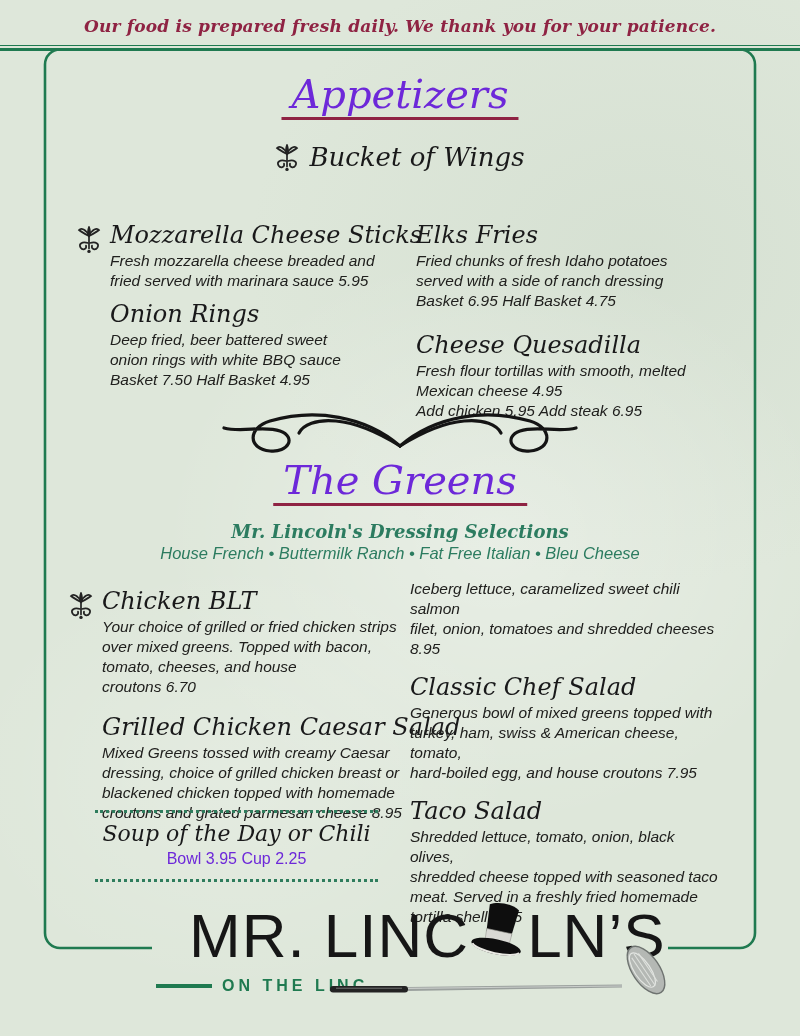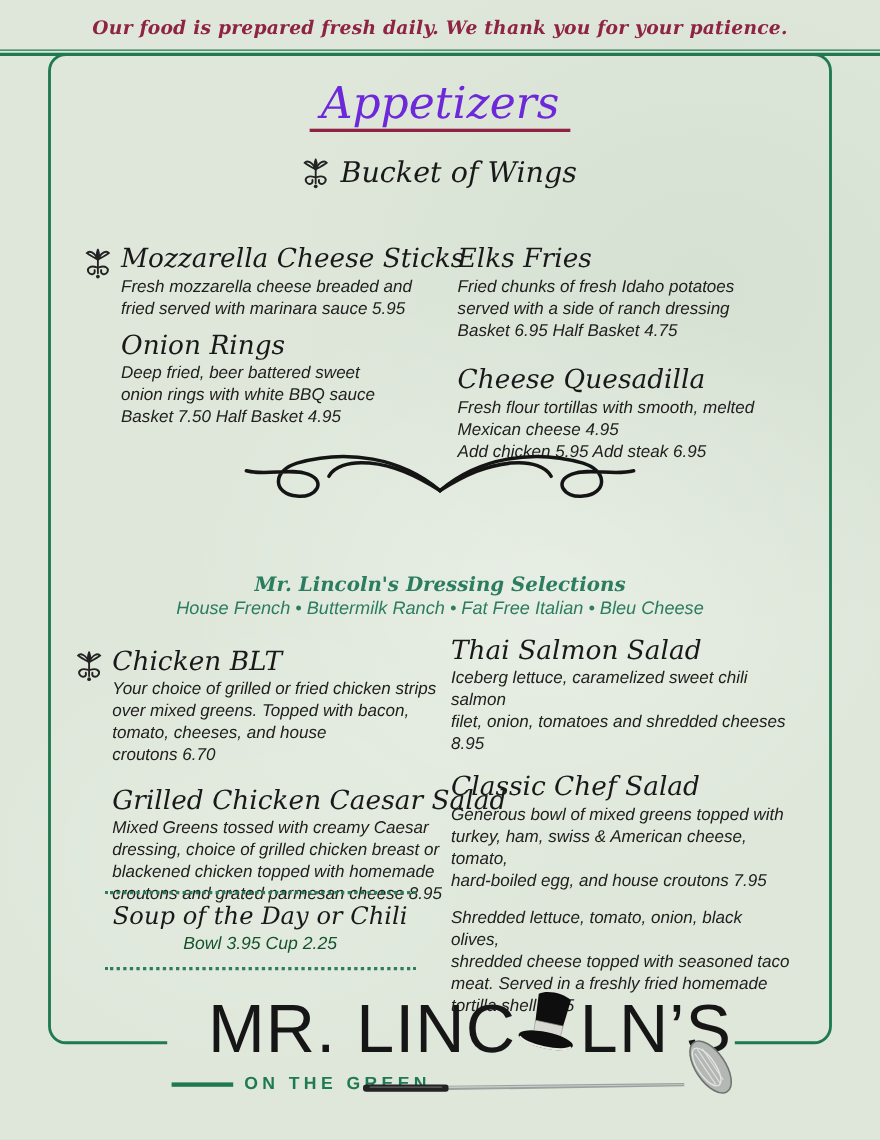--- a/index.html
+++ b/index.html
@@ -47,21 +47,21 @@
     font-size:18px;color:#2c7c60;
   }
   .dress-options{font-style:italic;font-size:16.5px;color:#2c7c60;}
   
   .soup{
     left:95px;top:810px;width:283px;text-align:center;
     border-top:3px dotted #2f7d5d;border-bottom:3px dotted #2f7d5d;
     padding:7px 0 9px 0;
   }
   .soup-name{font-family:"DejaVu Serif",serif;font-style:italic;font-size:22px;line-height:28px;color:#19191a;}
-  .soup-prices{font-style:italic;font-size:16px;line-height:22px;color:#14532d;}
+  .soup-prices{font-size:16px;line-height:22px;color:#6d28d9;}
   
   .logo{left:152px;top:900px;width:560px;height:110px;}
   .logo-text{
     position:absolute;left:0;top:0;display:flex;align-items:flex-end;height:64px;
     font-family:"Liberation Sans",sans-serif;font-size:62px;font-weight:400;
     color:#161616;letter-spacing:1px;white-space:nowrap;margin-left:37px;
   }
   .logo-text span{line-height:.92;}
   .hat-wrap{display:inline-block;transform:translateY(10px);margin:0 0 0 2px;}
   .otg-line{position:absolute;left:4px;top:84px;width:56px;height:4px;background:#1f7a50;}
@@ -149,20 +149,21 @@
     <defs>
       <g id="dvh" fill="none" stroke="#141414" stroke-width="3.2" stroke-linecap="round">
         <path d="M 200 38 C 235 8, 285 0, 330 13 C 353 20, 352 41, 330 43 C 312 45, 303 29, 320 23 C 336 17, 358 25, 376 20"></path>
         <path d="M 200 38 C 224 23, 243 15, 264 13 C 284 11, 297 17, 301 25"></path>
       </g>
     </defs>
     <use href="#dvh"></use>
     <use href="#dvh" transform="translate(400,0) scale(-1,1)"></use>
   </svg>
 
+  <div class="abs section-title" style="top:458px;">The Greens</div>
 
   <div class="abs centered dress-options" style="top:544px;">House French  •  Buttermilk Ranch  •  Fat Free Italian  •  Bleu Cheese</div>
   <div class="abs centered dress-title" style="top:521px;">Mr. Lincoln's Dressing Selections</div>
 
   <div class="abs" style="left:102px;top:587px;width:305px;">
     <div class="mi">
       <svg class="fleuron" width="24" height="30" viewBox="0 0 24 30">
         <g stroke="#232323" stroke-width="1.7" fill="none" stroke-linecap="round">
           <path d="M12 3 C13.6 7 13.6 9 12 12 C10.4 9 10.4 7 12 3" fill="#232323"></path>
           <path d="M12 12 C9 5 4 3.5 2 6 C5 8.4 9 10.4 12 12"></path>
@@ -183,31 +184,31 @@
       <div class="item-head">Grilled Chicken Caesar Salad</div>
       <div class="desc">Mixed Greens tossed with creamy Caesar
 dressing, choice of grilled chicken breast or
 blackened chicken topped with homemade
 croutons and grated parmesan cheese  8.95</div>
     </div>
   </div>
 
   <div class="abs" style="left:410px;top:577px;width:310px;">
     <div class="mi">
-      <div class="item-head">Thai Salmon Salad</div>
       <div class="desc">Iceberg lettuce, caramelized sweet chili salmon
 filet, onion, tomatoes and shredded cheeses  8.95</div>
     </div>
     <div class="mi" style="margin-top:14px;">
       <div class="item-head">Classic Chef Salad</div>
       <div class="desc">Generous bowl of mixed greens topped with
 turkey, ham, swiss &amp; American cheese, tomato,
 hard-boiled egg, and house croutons  7.95</div>
     </div>
     <div class="mi" style="margin-top:14px;">
+      <div class="item-head">Taco Salad</div>
       <div class="desc">Shredded lettuce, tomato, onion, black olives,
 shredded cheese topped with seasoned taco
 meat. Served in a freshly fried homemade
 tortilla shell  7.95</div>
     </div>
   </div>
 
   <div class="abs soup">
     <div class="soup-name">Soup of the Day or Chili</div>
     <div class="soup-prices">Bowl  3.95    Cup  2.25</div>
@@ -222,21 +223,21 @@
             <path d="M 14 7 C 22 1.5, 38 1.5, 46 7 L 43.5 36 L 16.5 36 Z" fill="#0e0e0e"></path>
             <path d="M 16.2 33 L 43.8 33 L 43.2 44 L 16.8 44 Z" fill="#d9d9d4" stroke="#9a9a94" stroke-width="0.6"></path>
             <ellipse cx="30" cy="50" rx="27" ry="8" fill="#0e0e0e"></ellipse>
             <path d="M 4.5 51.5 A 26 7 0 0 0 55.5 51.5" fill="none" stroke="#e9e9e3" stroke-width="2.2"></path>
           </g>
         </svg>
       </span>
       <span>LN’S</span>
     </div>
     <div class="otg-line"></div>
-    <div class="otg-text">ON THE GREEN</div>
+    <div class="otg-text">ON THE LINC</div>
     <div class="club-wrap">
       <svg width="360" height="62" viewBox="0 0 360 62">
         <rect x="0" y="46" width="78" height="6.5" rx="3" fill="#232323"></rect>
         <rect x="6" y="47.6" width="66" height="1.4" fill="#5a5a5a"></rect>
         <polygon points="78,47 292,44.5 292,47.5 78,51" fill="#9ba19e"></polygon>
         <polygon points="78,47.8 292,45.6 292,46.4 78,49" fill="#c9cdca"></polygon>
         <g transform="rotate(-34 316 30)">
           <ellipse cx="316" cy="30" rx="13.5" ry="27" fill="#b4b8b4" stroke="#6e7370" stroke-width="1.4"></ellipse>
           <ellipse cx="313" cy="28" rx="8" ry="20" fill="none" stroke="#e3e6e2" stroke-width="1.2"></ellipse>
           <line x1="311" y1="12" x2="311" y2="46" stroke="#dfe2de" stroke-width="1"></line>

